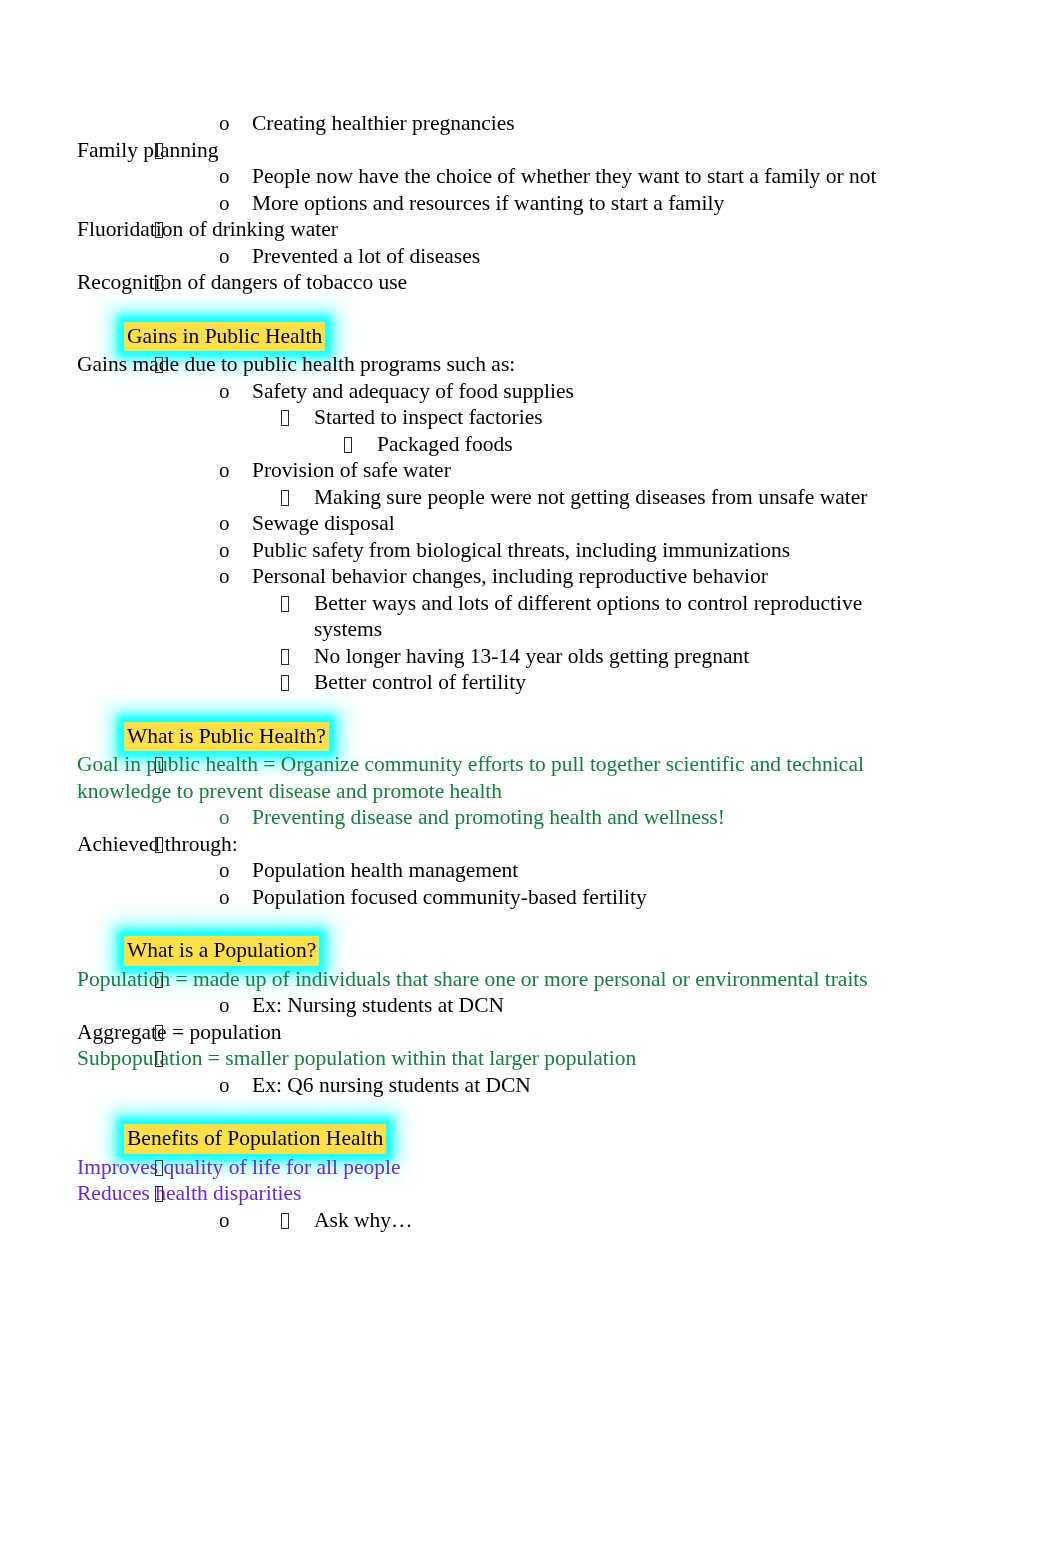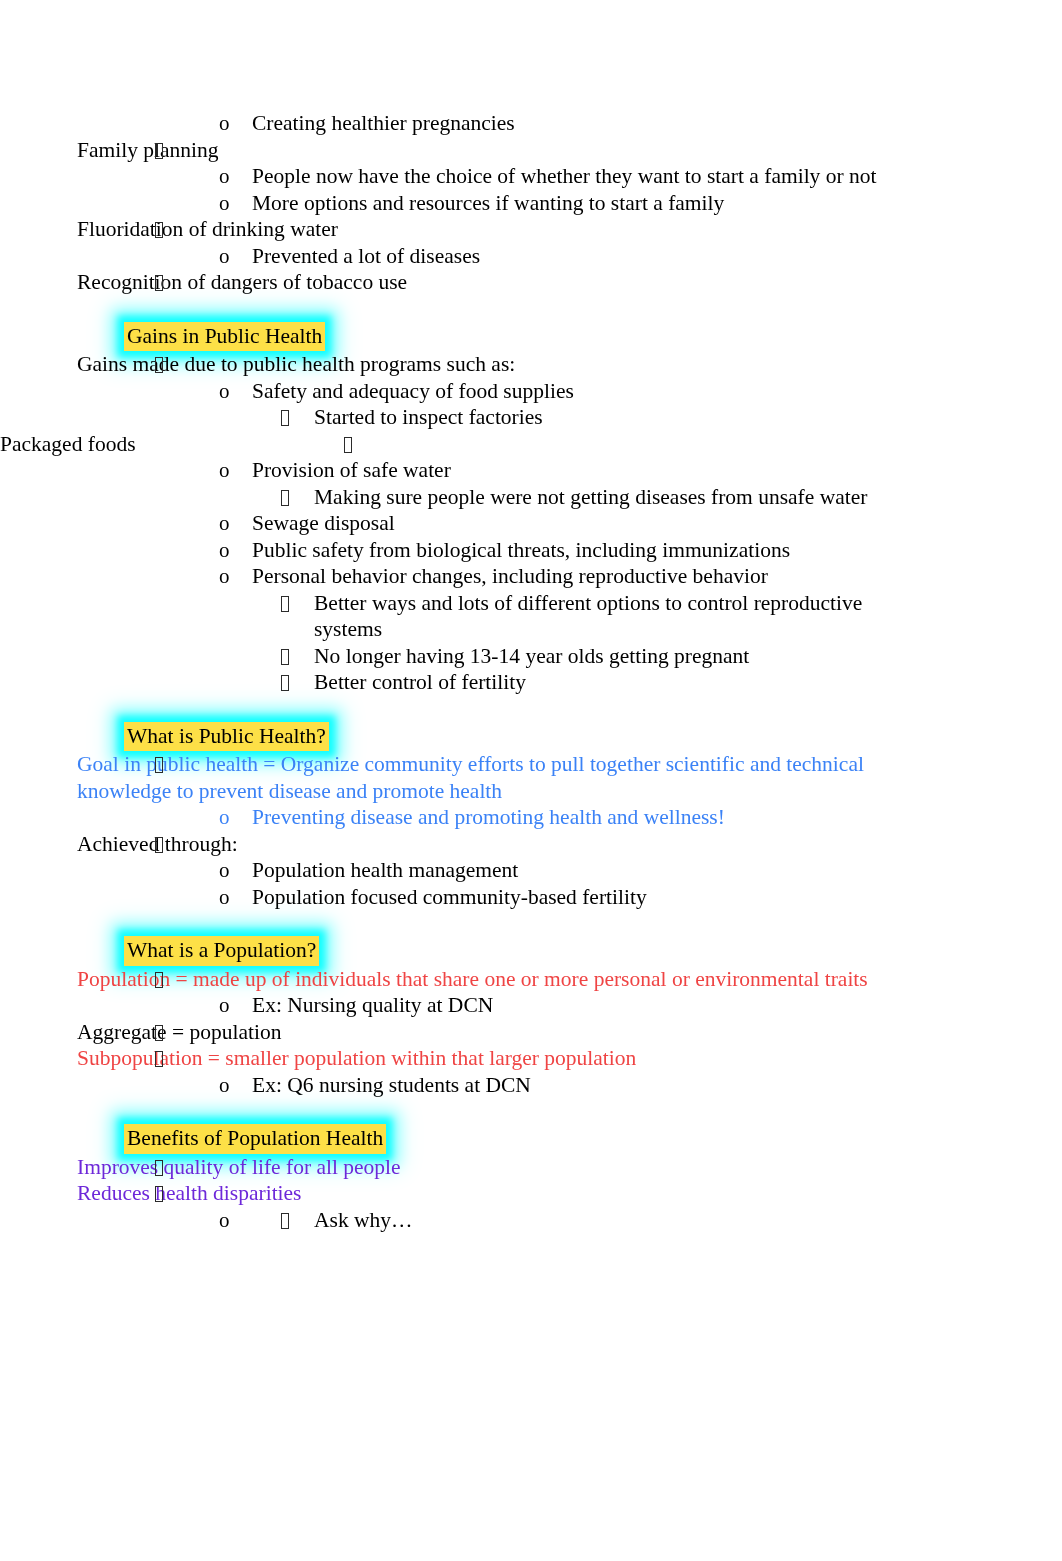--- a/index.html
+++ b/index.html
@@ -40,21 +40,21 @@
     letter-spacing: 0px;
     white-space: normal;
     margin: 0;
     padding: 0;
   }
 
   
   .lvl1 { padding-left: 77px; text-indent: 0; }
   .lvl2 { padding-left: 252px; text-indent: 0; }
   .lvl3 { padding-left: 314px; text-indent: 0; }
-  .lvl4 { text-indent: 0; }
+  .lvl4 { padding-left: 377px; text-indent: 0; }
 
   .lvl1 > .bullet { left: 155px; }
   .lvl2 > .bullet { left: 219px; }
   .lvl3 > .bullet { left: 281px; }
   .lvl4 > .bullet { left: 344px; }
 
   .bullet {
     position: absolute;
     top: 0;
     display: inline-block;
@@ -100,22 +100,22 @@
     padding: 1px 3px 2px 3px;
     color: #000000;
     box-shadow:
        0 0 7px 6px rgba(0,255,255,0.85),
        0 0 14px 11px rgba(0,255,255,0.45),
        0 0 22px 16px rgba(0,255,255,0.18);
     filter: blur(0.15px);
   }
 
   
-  .c-red   { color: #3b82f6; }
-  .c-blue  { color: #ef4444; }
+  .c-red   { color: #15803d; }
+  .c-blue  { color: #15803d; }
   .c-green { color: #6d28d9; }
   .c-black { color: #000000; }
   .gap-md { height: 26px; }
 </style>
 </head>
 <body>
 
 <div class="page">
   <div class="doc-body" id="doc-body">
       <div class="line lvl2 wrapcol c-black"><span class="bullet omark">o</span><span class="txt">Creating healthier pregnancies</span></div>
@@ -142,21 +142,21 @@
       <div class="gap-md"></div>
       <div class="heading-row"><span class="hl">What is Public Health?</span></div>
       <div class="line lvl1 wrapcol c-red"><span class="bullet"><span class="tofu"></span></span><span class="txt">Goal in public health = Organize community efforts to pull together scientific and technical knowledge to prevent disease and promote health</span></div>
       <div class="line lvl2 wrapcol c-red"><span class="bullet omark">o</span><span class="txt">Preventing disease and promoting health and wellness!</span></div>
       <div class="line lvl1 wrapcol c-black"><span class="bullet"><span class="tofu"></span></span><span class="txt">Achieved through:</span></div>
       <div class="line lvl2 wrapcol c-black"><span class="bullet omark">o</span><span class="txt">Population health management</span></div>
       <div class="line lvl2 wrapcol c-black"><span class="bullet omark">o</span><span class="txt">Population focused community-based fertility</span></div>
       <div class="gap-md"></div>
       <div class="heading-row"><span class="hl">What is a Population?</span></div>
       <div class="line lvl1 wrapcol c-blue"><span class="bullet"><span class="tofu"></span></span><span class="txt">Population = made up of individuals that share one or more personal or environmental traits</span></div>
-      <div class="line lvl2 wrapcol c-black"><span class="bullet omark">o</span><span class="txt">Ex: Nursing quality at DCN</span></div>
+      <div class="line lvl2 wrapcol c-black"><span class="bullet omark">o</span><span class="txt">Ex: Nursing students at DCN</span></div>
       <div class="line lvl1 wrapcol c-black"><span class="bullet"><span class="tofu"></span></span><span class="txt">Aggregate = population</span></div>
       <div class="line lvl1 wrapcol c-blue"><span class="bullet"><span class="tofu"></span></span><span class="txt">Subpopulation = smaller population within that larger population</span></div>
       <div class="line lvl2 wrapcol c-black"><span class="bullet omark">o</span><span class="txt">Ex: Q6 nursing students at DCN</span></div>
       <div class="gap-md"></div>
       <div class="heading-row"><span class="hl">Benefits of Population Health</span></div>
       <div class="line lvl1 wrapcol c-green"><span class="bullet"><span class="tofu"></span></span><span class="txt">Improves quality of life for all people</span></div>
       <div class="line lvl1 wrapcol c-green"><span class="bullet"><span class="tofu"></span></span><span class="txt">Reduces health disparities</span></div>
       <div class="line lvl2 wrapcol c-black"><span class="bullet omark">o</span></div>
       <div class="line lvl3 wrapcol c-black"><span class="bullet"><span class="tofu"></span></span><span class="txt">Ask why…</span></div>
     </div>

